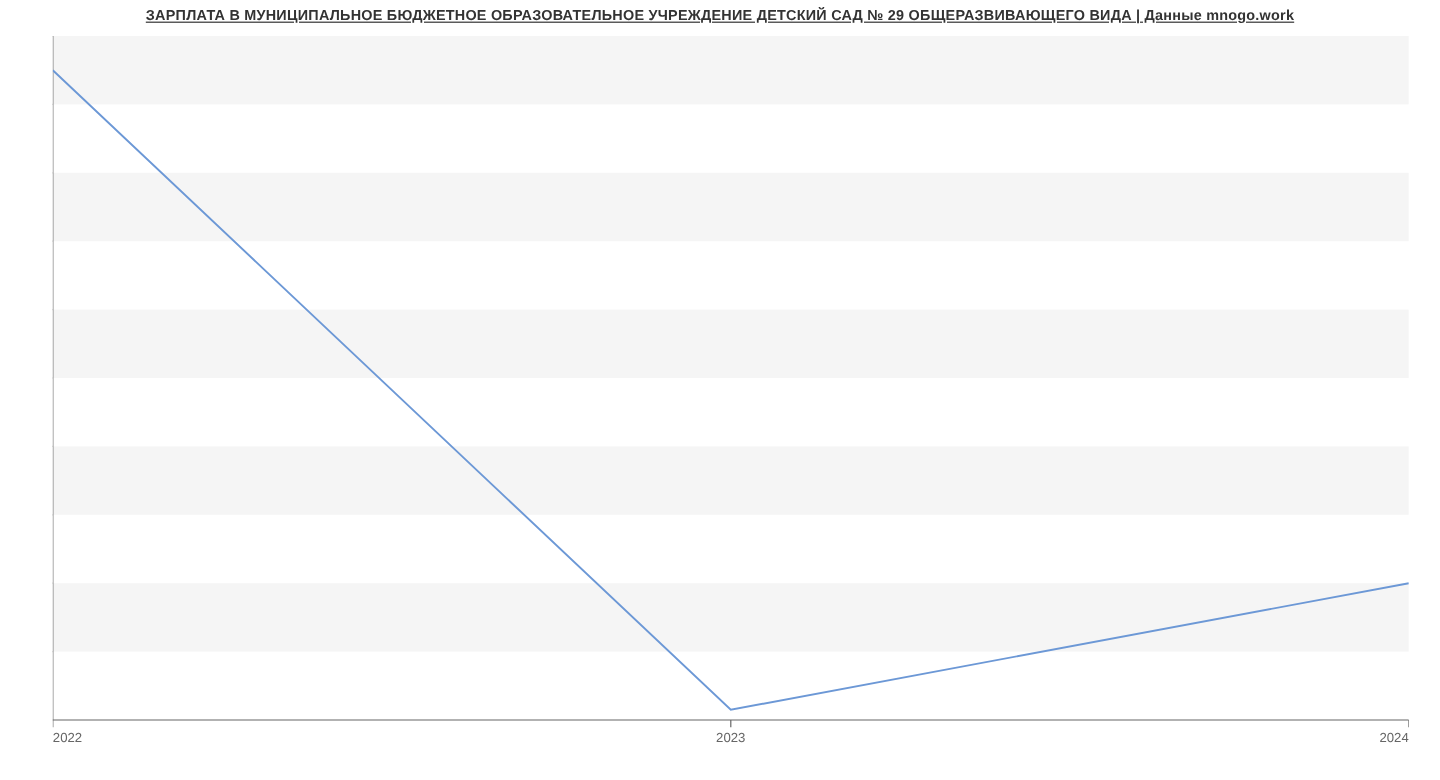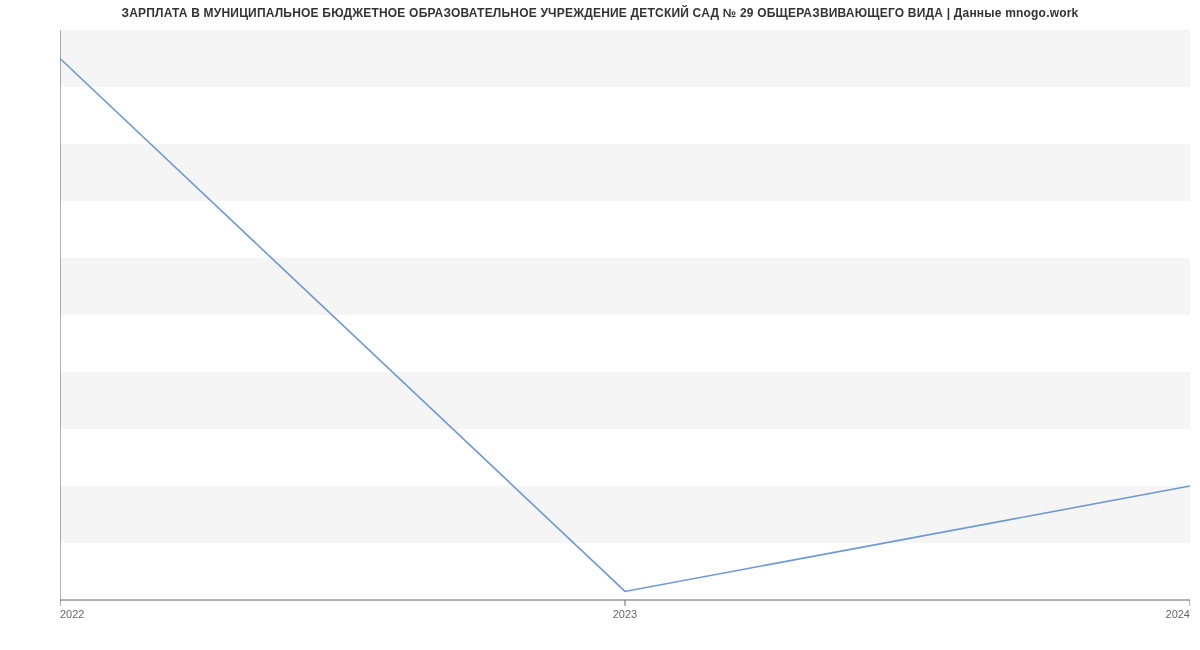--- a/index.html
+++ b/index.html
@@ -1,18 +1,18 @@
 <!DOCTYPE html>
 <html><head>
 <meta charset="utf-8">
 <style>
   html,body{margin:0;padding:0;font-family:Verdana,Geneva,sans-serif;background:#fff;}
   .wrap{width:1200px;height:650px;position:relative;}
-  .title{width:100%;text-align:center;font-size:12px;font-weight:bold;color:#333;padding-top:6px;letter-spacing:0.2px;}
-  .plot{position:absolute;left:60px;top:30px;width:1130px;height:570px;}
+  .title{width:100%;text-align:center;font-size:12px;font-weight:bold;color:#333;padding-top:6px;letter-spacing:0.2px;text-decoration:underline;}
+  .plot{position:absolute;left:44px;top:30px;width:1130px;height:570px;}
   svg{position:absolute;left:0;top:0;}
   .band{fill:#f5f5f5;}
   .axis-line{stroke:#666;stroke-width:1;}
   .series{stroke:#6c98d6;stroke-width:1.6;fill:none;}
 </style>
 </head>
 <body>
 
 <div class="wrap">
   <div class="title">ЗАРПЛАТА В МУНИЦИПАЛЬНОЕ БЮДЖЕТНОЕ ОБРАЗОВАТЕЛЬНОЕ УЧРЕЖДЕНИЕ ДЕТСКИЙ САД № 29 ОБЩЕРАЗВИВАЮЩЕГО ВИДА | Данные mnogo.work</div>

